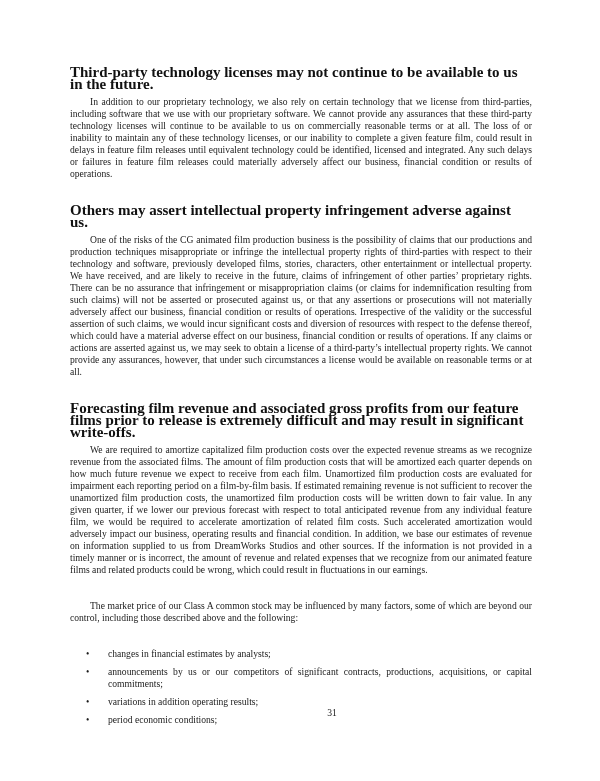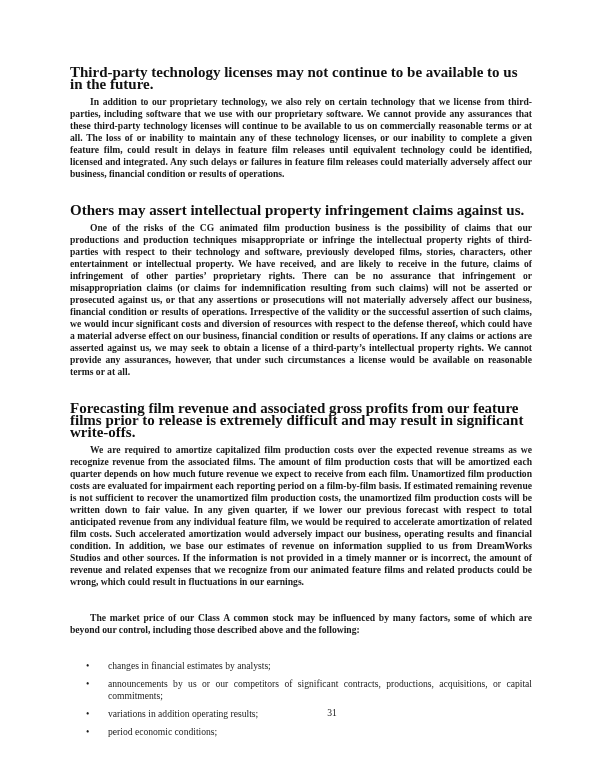--- a/index.html
+++ b/index.html
@@ -5,42 +5,42 @@
   html, body { margin: 0; padding: 0; background: #ffffff; }
   body { width: 600px; height: 781px; position: relative; overflow: hidden; }
   .page {
     position: absolute; left: 70px; top: 66px; width: 462px;
     font-family: "Liberation Serif", "DejaVu Serif", serif;
     font-size: 9.6px; line-height: 12px; color: #1a1a1a;
   }
   h2 {
     font-size: 15px; line-height: 12px; font-weight: bold; margin: 0 4px 6px 0; color: #111;
   }
-  p { margin: 0 0 24px 0; text-align: justify; text-indent: 20px; font-weight: bold; }
+  p { margin: 0 0 24px 0; text-align: justify; text-indent: 20px; }
   p.intro { }
   ul { list-style: none; margin: 0; padding: 0; }
   li { position: relative; padding-left: 38px; margin-bottom: 6px; text-align: justify; }
   li .bullet { position: absolute; left: 16px; top: 0; }
   .page-number {
     position: absolute; left: 0; width: 600px; top: 707px; text-align: center;
     font-family: "Liberation Serif", "DejaVu Serif", serif; font-size: 9.6px; color: #222; margin-left: 32px;
   }
 </style>
 </head>
 <body>
 
 <div class="page">
 
   <section>
     <h2>Third-party technology licenses may not continue to be available to us in the future.</h2>
     <p>In addition to our proprietary technology, we also rely on certain technology that we license from third-parties, including software that we use with our proprietary software. We cannot provide any assurances that these third-party technology licenses will continue to be available to us on commercially reasonable terms or at all. The loss of or inability to maintain any of these technology licenses, or our inability to complete a given feature film, could result in delays in feature film releases until equivalent technology could be identified, licensed and integrated. Any such delays or failures in feature film releases could materially adversely affect our business, financial condition or results of operations.</p>
   </section>
 
   <section>
-    <h2>Others may assert intellectual property infringement claims against us.</h2>
+    <h2>Others may assert intellectual property infringement adverse against us.</h2>
     <p>One of the risks of the CG animated film production business is the possibility of claims that our productions and production techniques misappropriate or infringe the intellectual property rights of third-parties with respect to their technology and software, previously developed films, stories, characters, other entertainment or intellectual property. We have received, and are likely to receive in the future, claims of infringement of other parties’ proprietary rights. There can be no assurance that infringement or misappropriation claims (or claims for indemnification resulting from such claims) will not be asserted or prosecuted against us, or that any assertions or prosecutions will not materially adversely affect our business, financial condition or results of operations. Irrespective of the validity or the successful assertion of such claims, we would incur significant costs and diversion of resources with respect to the defense thereof, which could have a material adverse effect on our business, financial condition or results of operations. If any claims or actions are asserted against us, we may seek to obtain a license of a third-party’s intellectual property rights. We cannot provide any assurances, however, that under such circumstances a license would be available on reasonable terms or at all.</p>
   </section>
 
   <section>
     <h2>Forecasting film revenue and associated gross profits from our feature films prior to release is extremely difficult and may result in significant write-offs.</h2>
     <p>We are required to amortize capitalized film production costs over the expected revenue streams as we recognize revenue from the associated films. The amount of film production costs that will be amortized each quarter depends on how much future revenue we expect to receive from each film. Unamortized film production costs are evaluated for impairment each reporting period on a film-by-film basis. If estimated remaining revenue is not sufficient to recover the unamortized film production costs, the unamortized film production costs will be written down to fair value. In any given quarter, if we lower our previous forecast with respect to total anticipated revenue from any individual feature film, we would be required to accelerate amortization of related film costs. Such accelerated amortization would adversely impact our business, operating results and financial condition. In addition, we base our estimates of revenue on information supplied to us from DreamWorks Studios and other sources. If the information is not provided in a timely manner or is incorrect, the amount of revenue and related expenses that we recognize from our animated feature films and related products could be wrong, which could result in fluctuations in our earnings.</p>
   </section>
 
   <section>
     <p class="intro">The market price of our Class A common stock may be influenced by many factors, some of which are beyond our control, including those described above and the following:</p>

